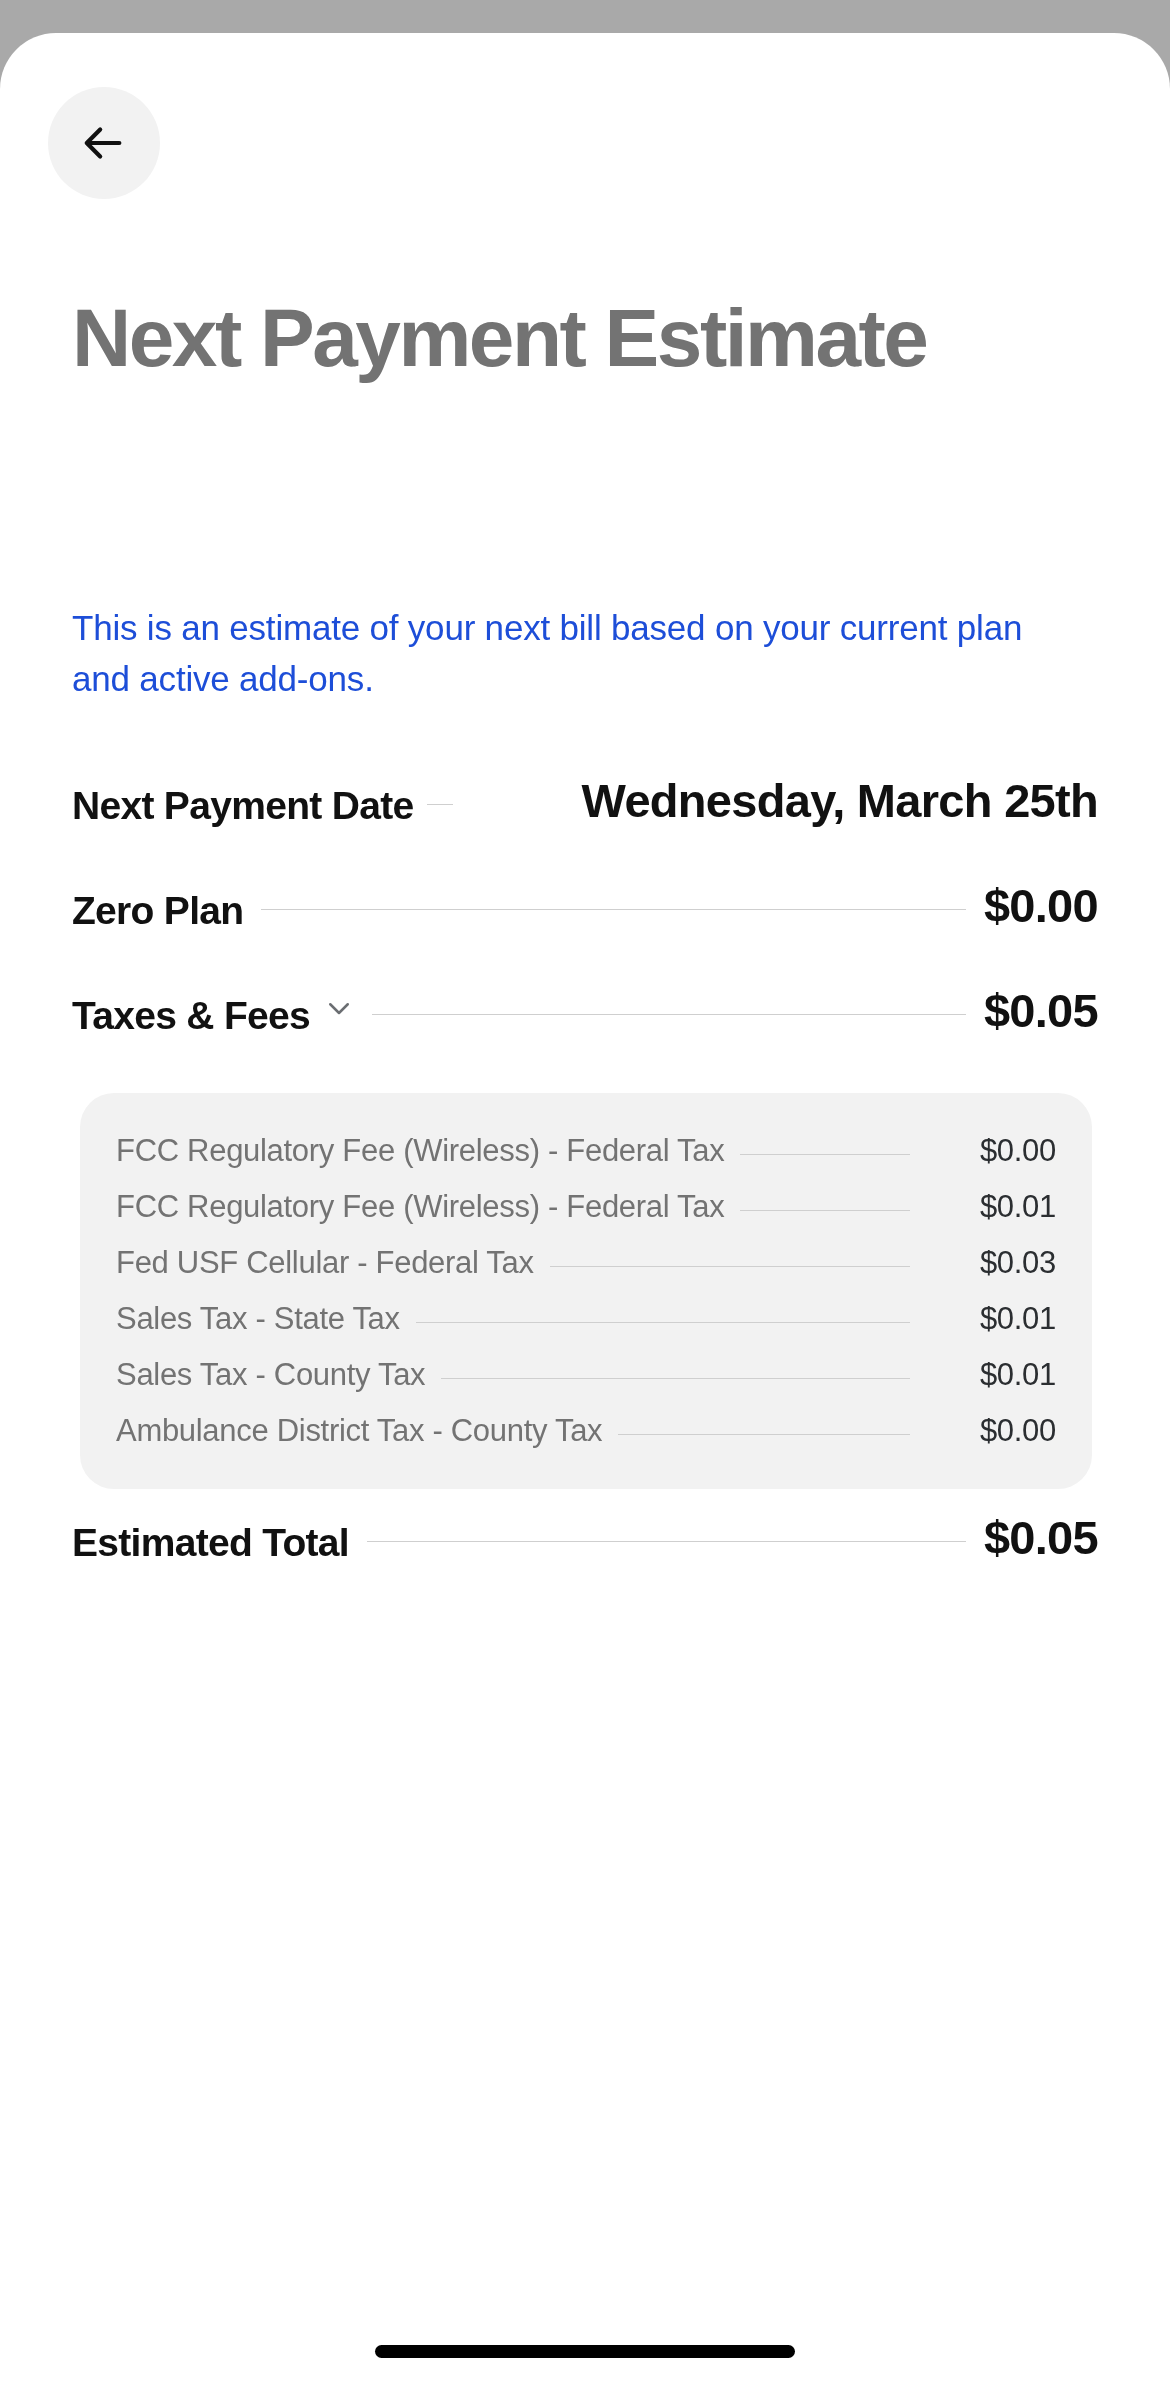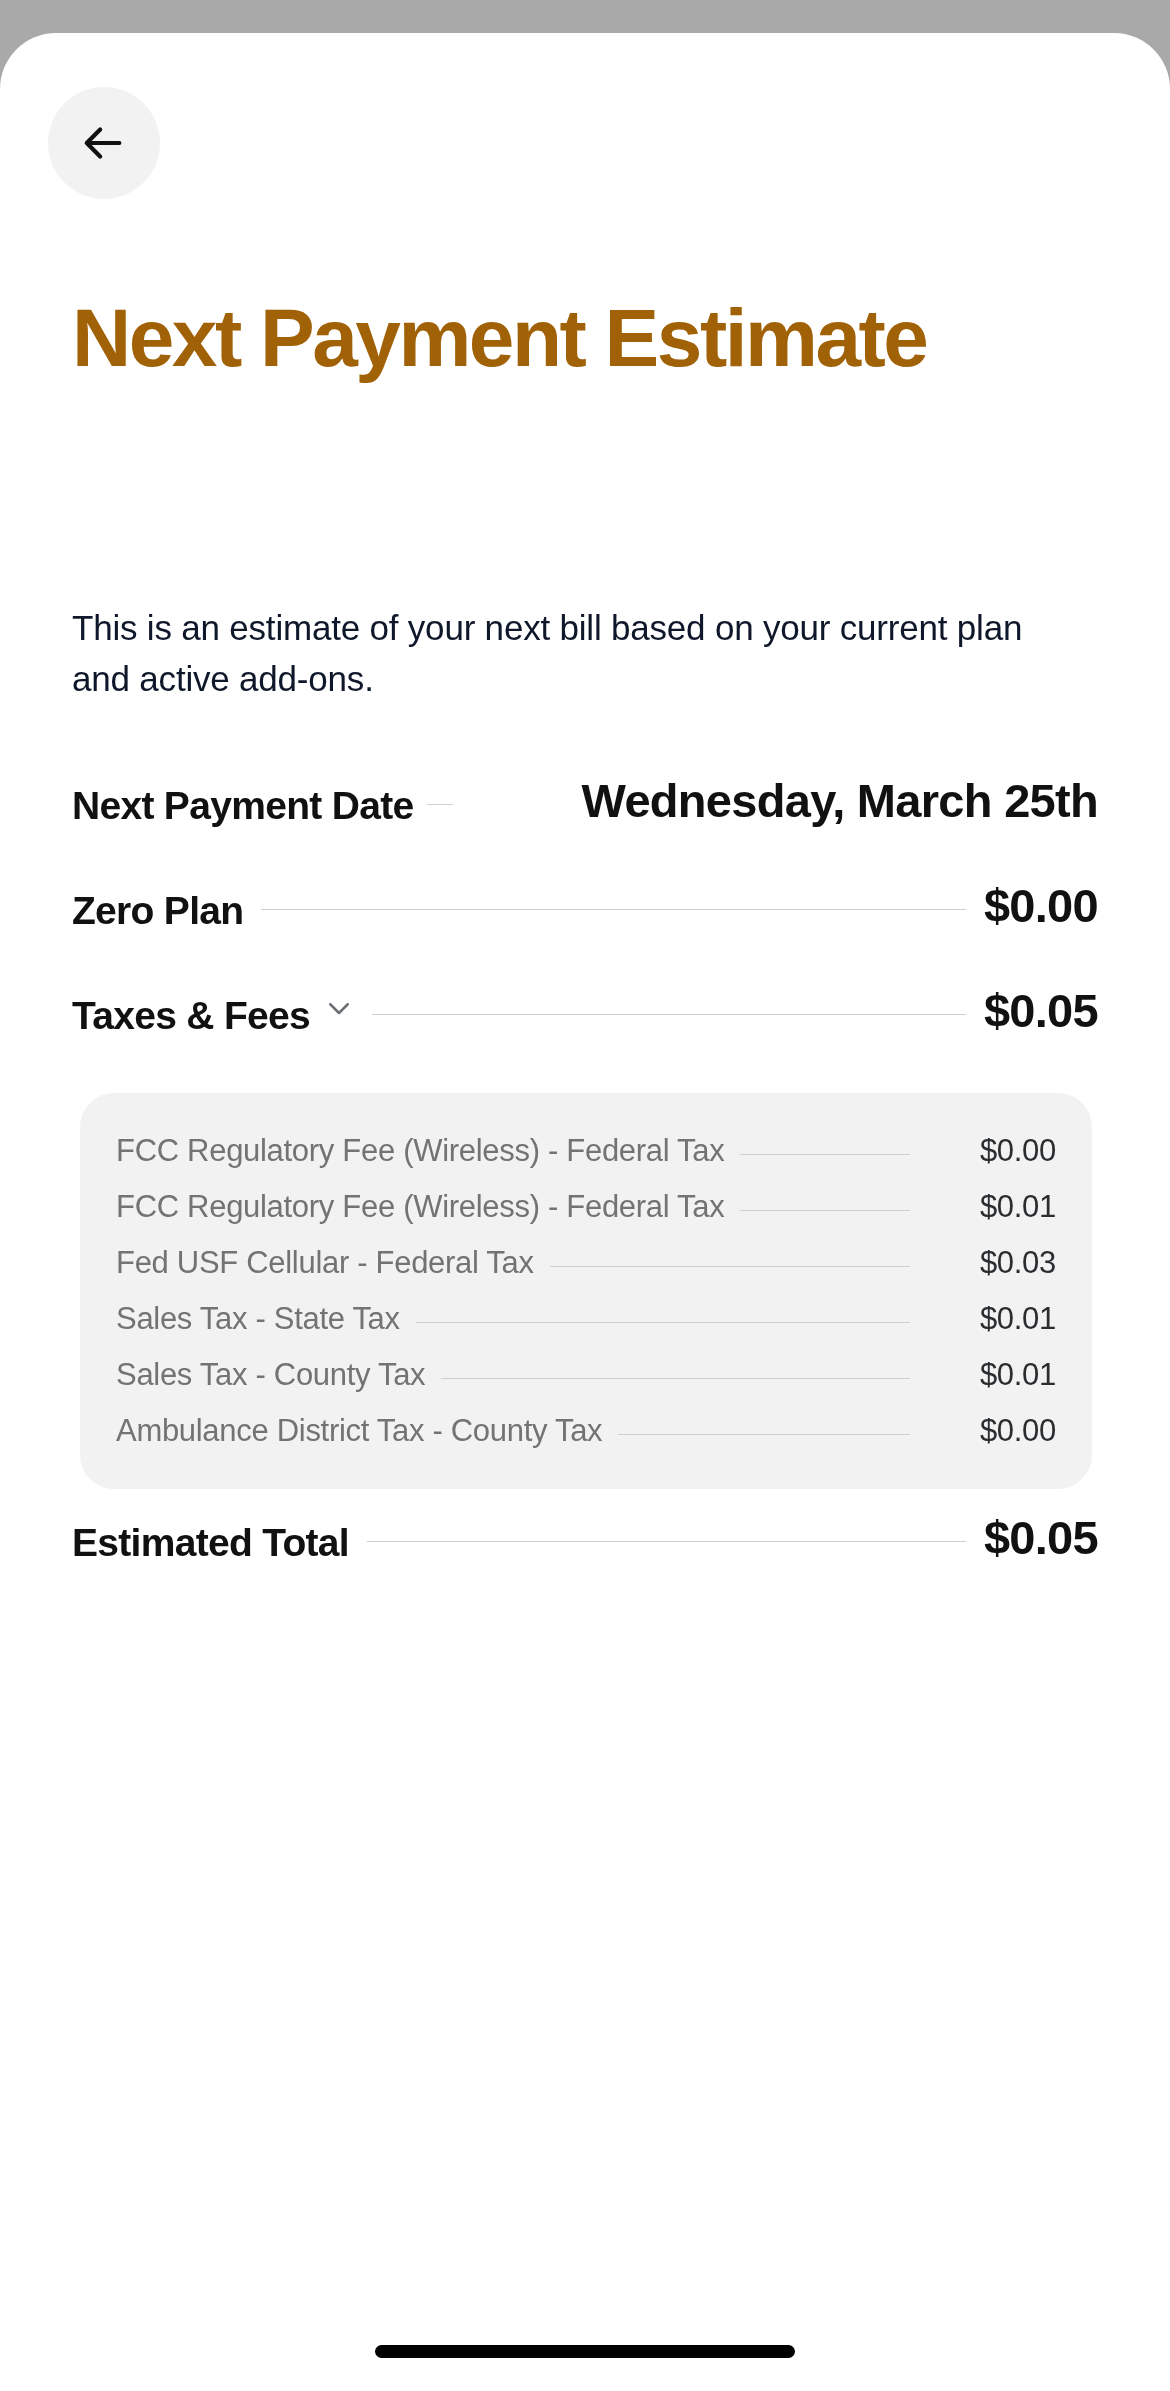--- a/index.html
+++ b/index.html
@@ -59,32 +59,32 @@
   
   .page-title {
     position: absolute;
     left: 72px;
     top: 262px;
     width: 1000px;
     font-size: 82px;
     line-height: 1.05;
     font-weight: 700;
     letter-spacing: -2.5px;
-    color: #a16207;
+    color: #737373;
   }
 
   
   .page-subtitle {
     position: absolute;
     left: 72px;
     top: 570px;
     width: 960px;
     font-size: 35px;
     line-height: 1.45;
-    color: #0f172a;
+    color: #1d4ed8;
     letter-spacing: -0.2px;
   }
 
   
   .row {
     position: absolute;
     left: 72px;
     width: 1026px;
     display: flex;
     align-items: center;

